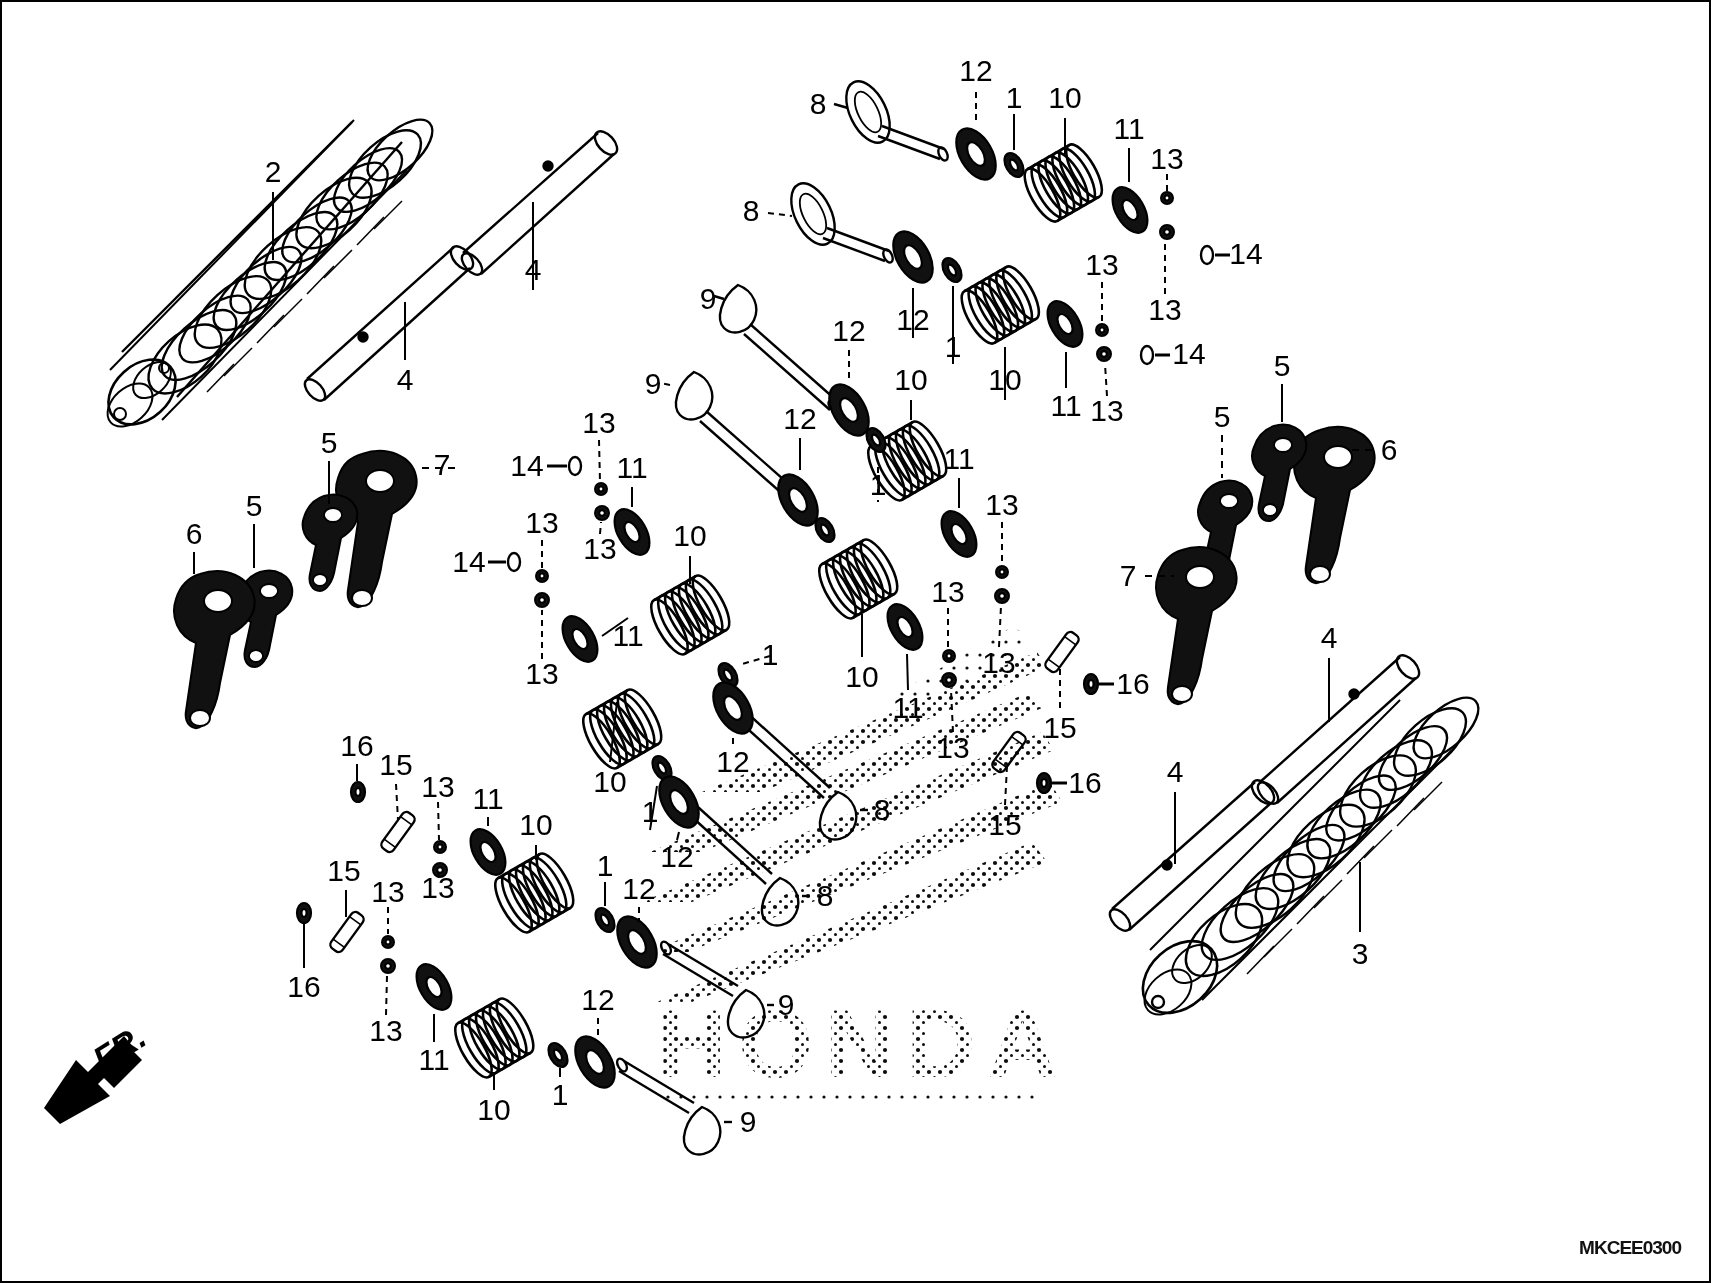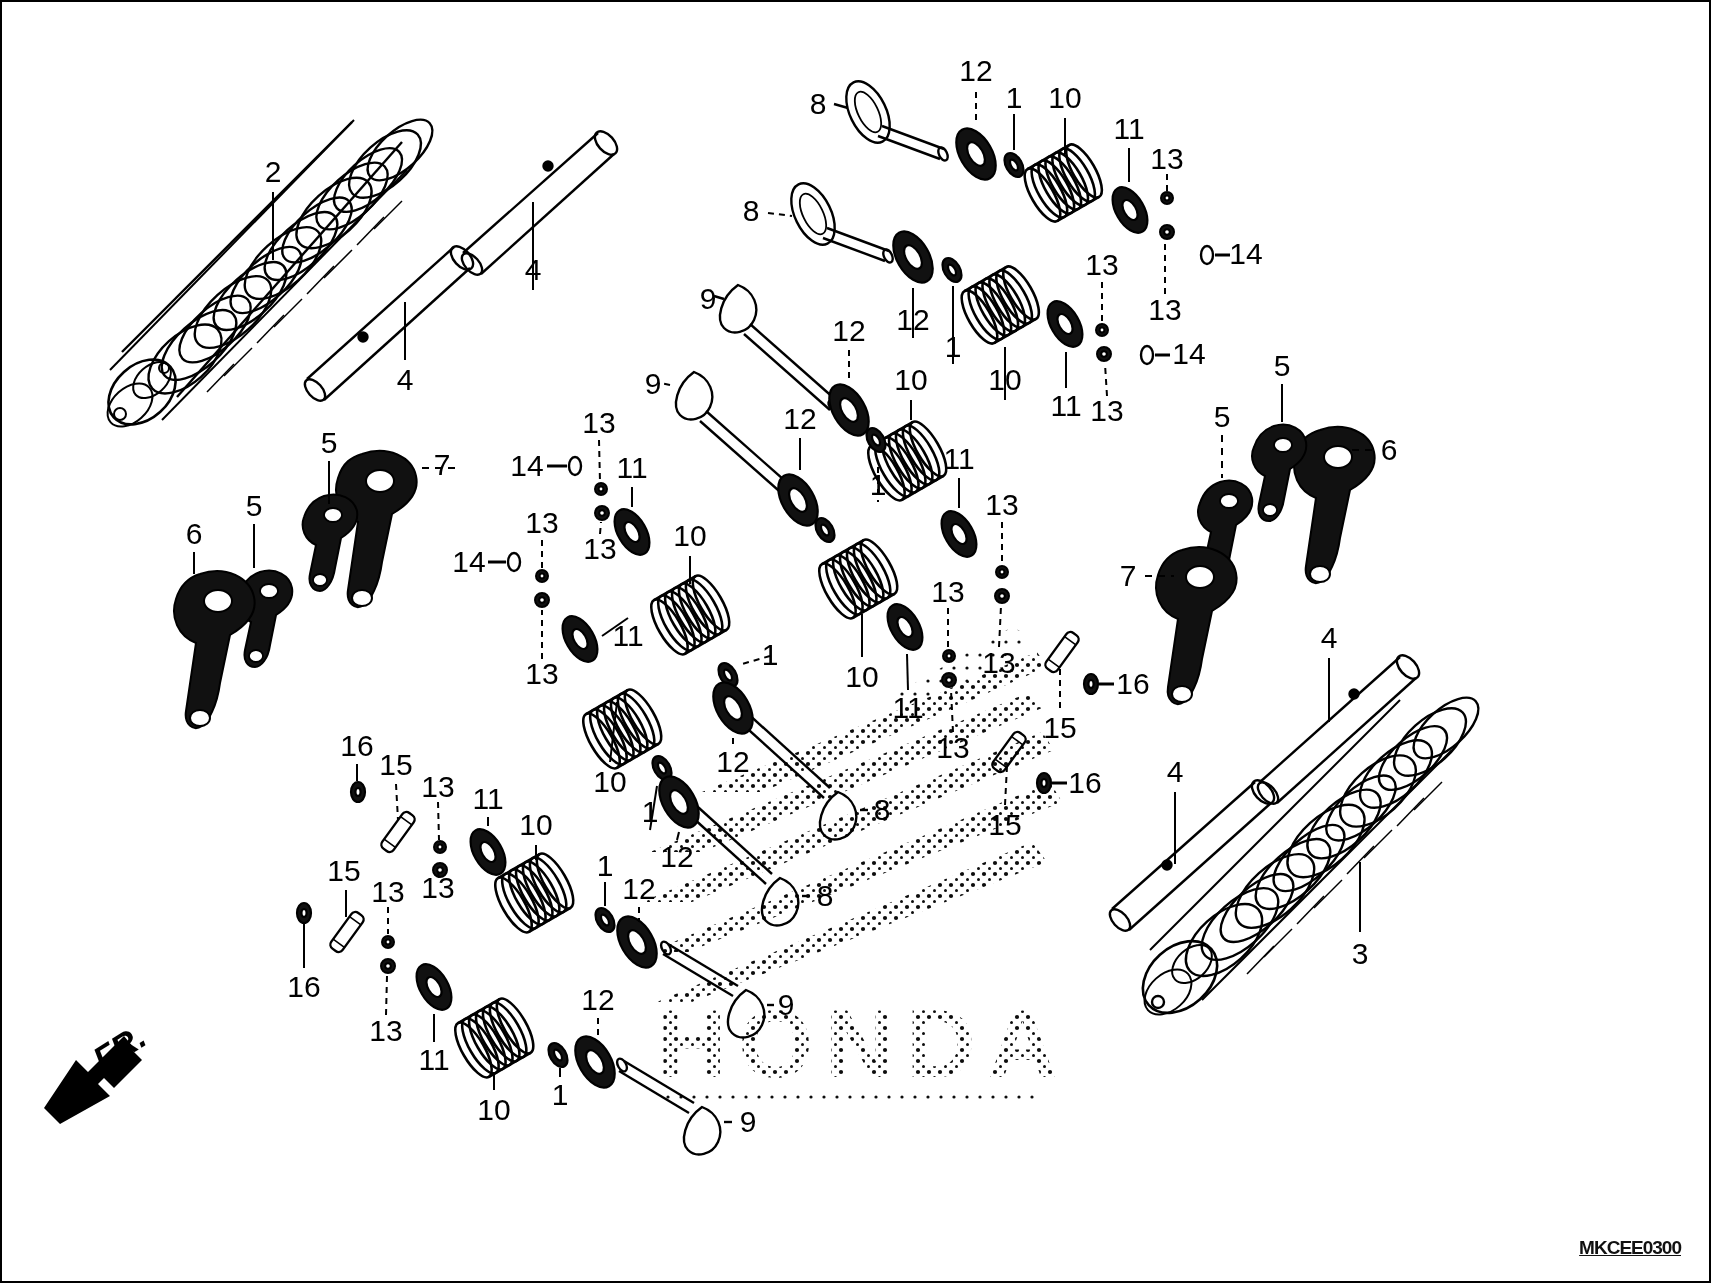--- a/index.html
+++ b/index.html
@@ -25,21 +25,20 @@
     letter-spacing:0px;
   }
   #diagcode{
     position:absolute;
     right:28px;bottom:22px;
     font-family:"Liberation Sans",sans-serif;
     font-size:19px;
     font-weight:700;
     letter-spacing:-1px;
     color:#111;
-    text-decoration:underline;
   }
   #frlabel{
     position:absolute;
     left:84px;top:1044px;
     font-family:"Liberation Sans",sans-serif;
     font-size:34px;
     font-weight:700;
     font-style:italic;
     color:#000;
     transform:rotate(-32deg);

